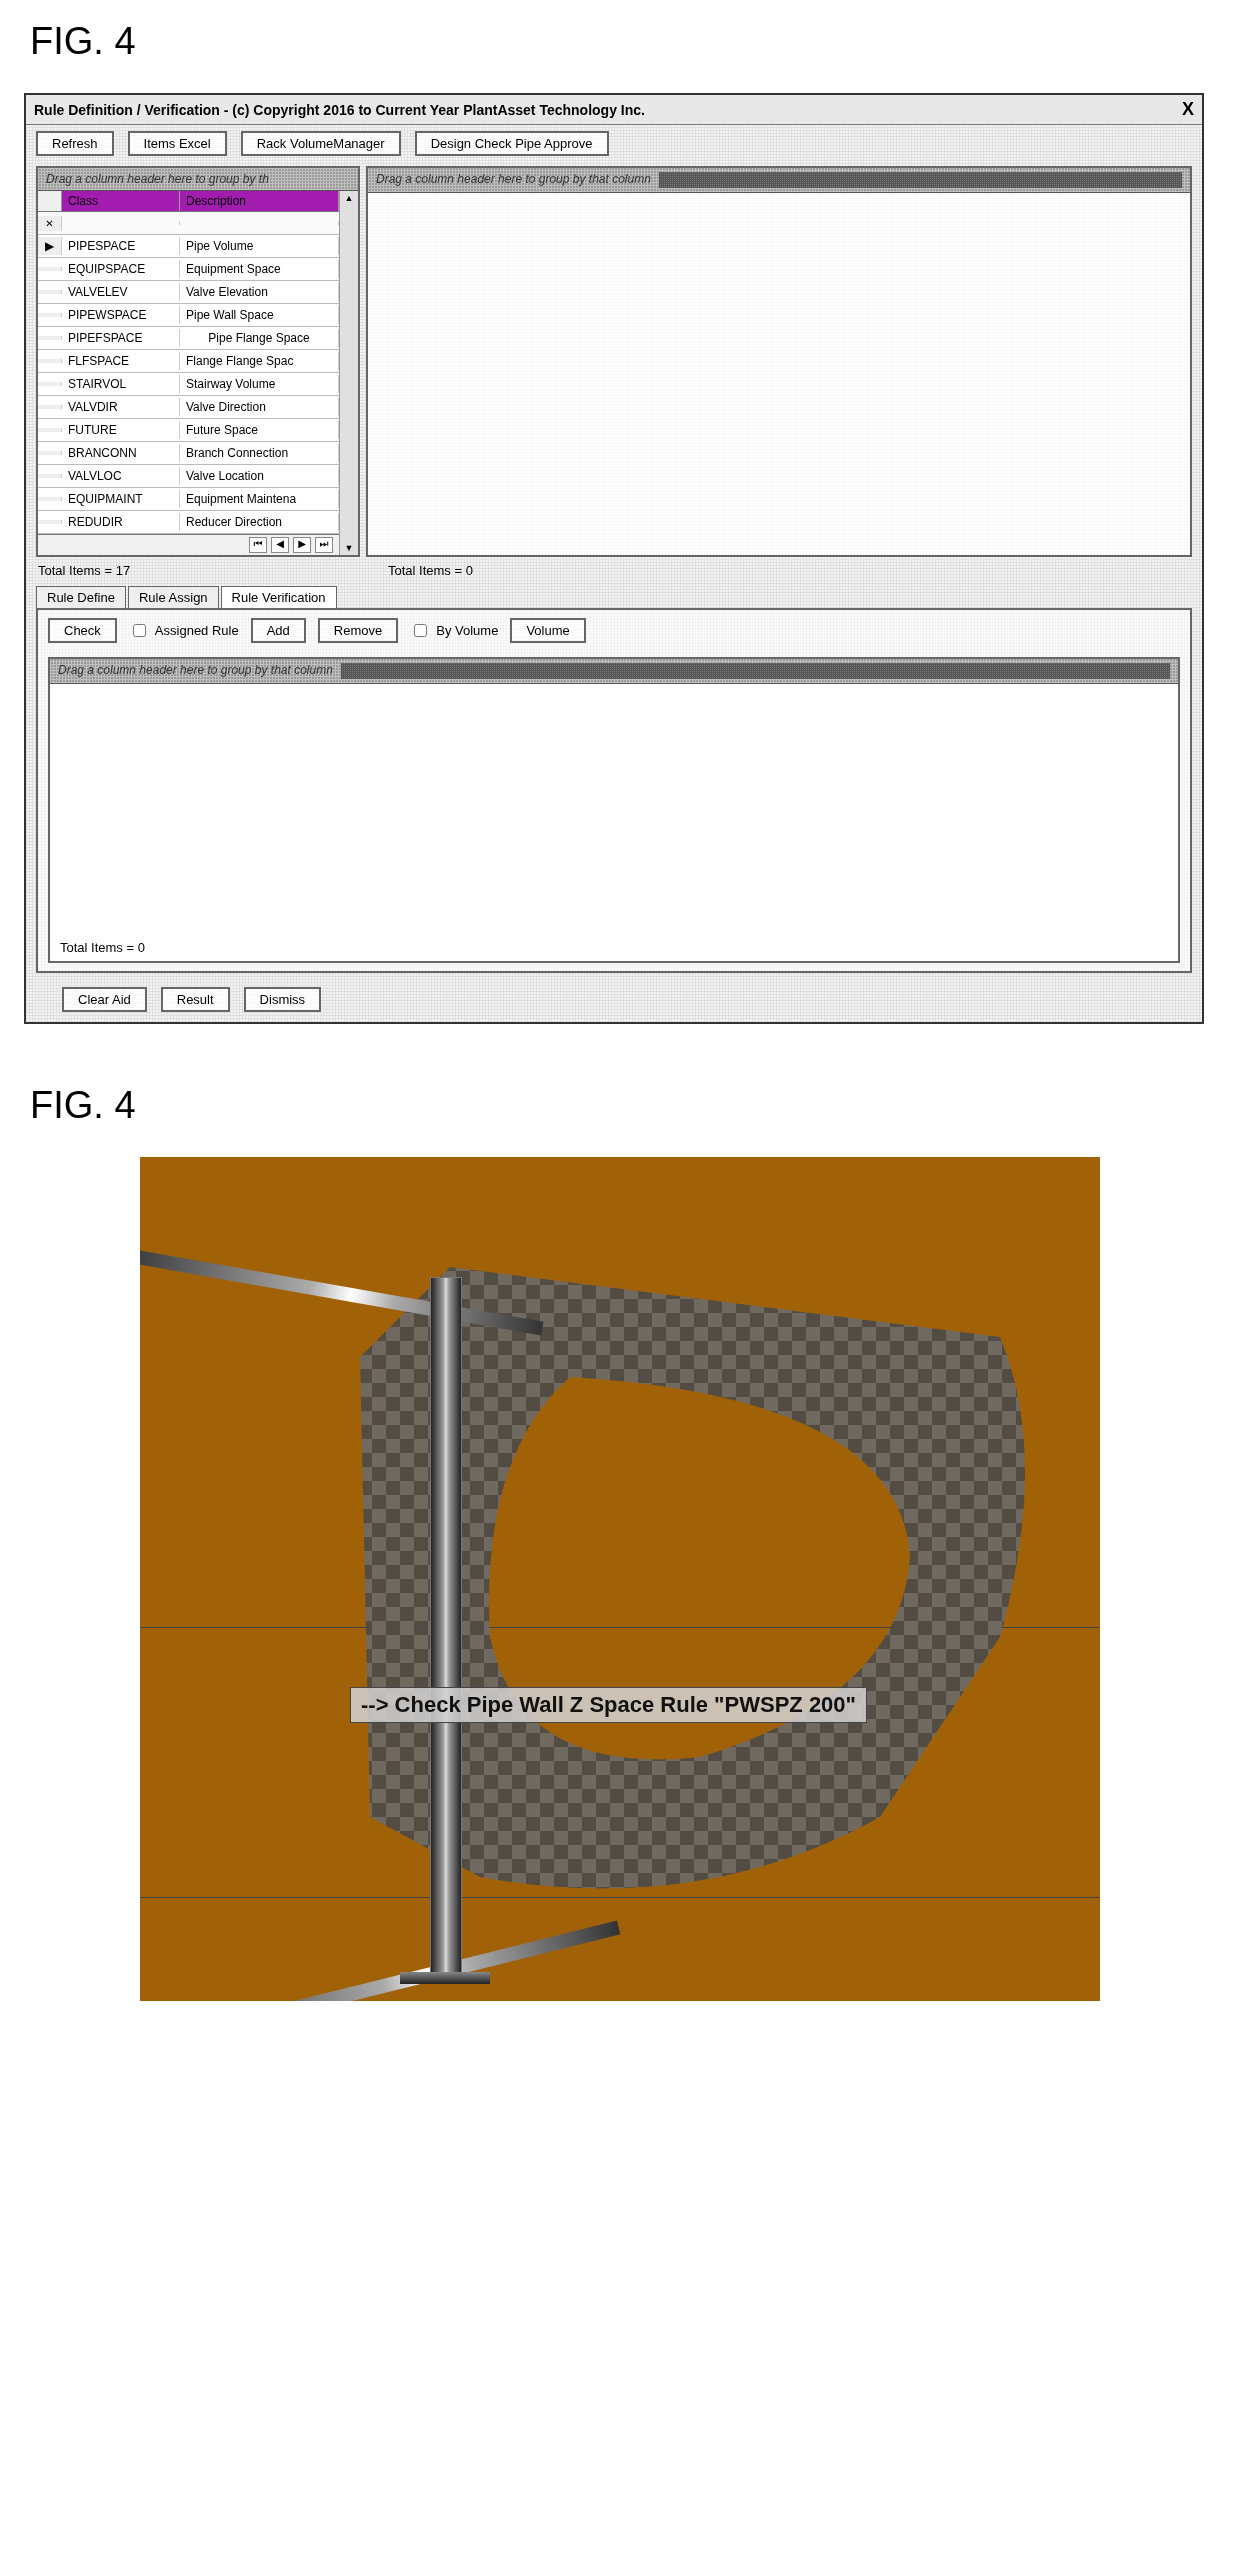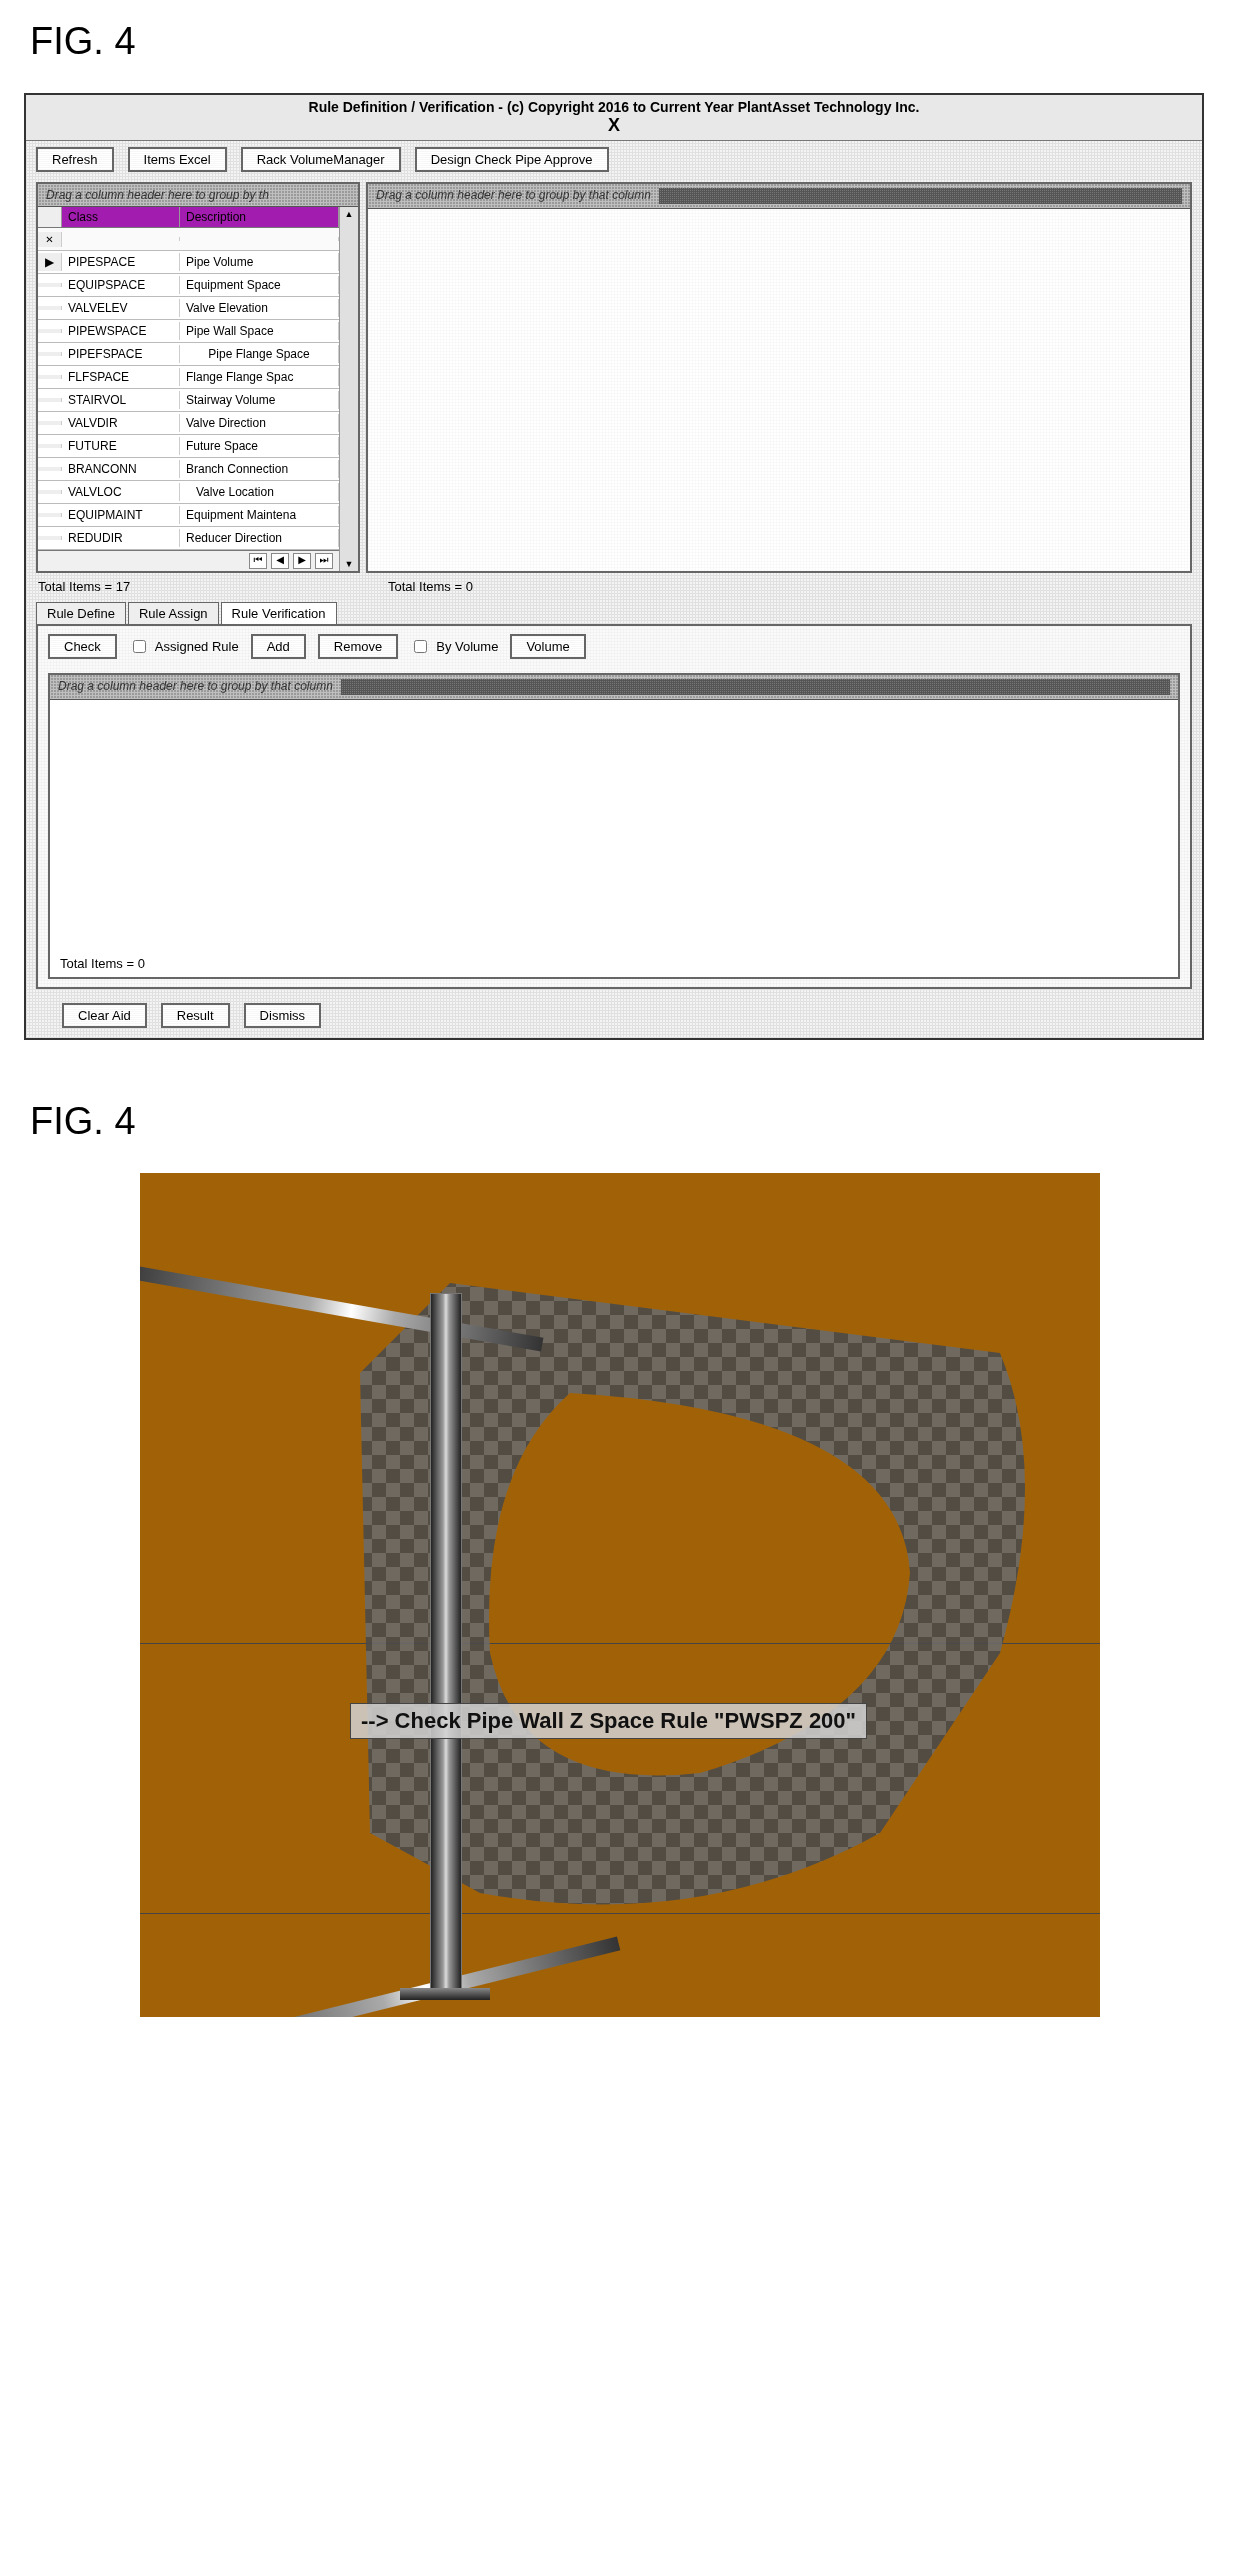--- a/index.html
+++ b/index.html
@@ -30,21 +30,20 @@
   }
   .titlebar {
     background: #e8e8e8;
     border-bottom: 1px solid #777;
     padding: 4px 8px;
     font-weight: bold;
     font-size: 14px;
     display: flex;
     justify-content: space-between;
     align-items: center;
-    flex-direction: column;
   }
   .close-x {
     font-weight: bold;
     font-size: 18px;
     cursor: pointer;
   }
   .toolbar {
     padding: 6px 10px;
     display: flex;
     gap: 14px;
@@ -366,21 +365,21 @@
                 <div class="cell" style="flex: 1 1 0%;">Future Space</div>
               </div>
               <div class="grid-row">
                 <div class="cell rowhead"></div>
                 <div class="cell" style="width: 118px;">BRANCONN</div>
                 <div class="cell" style="flex: 1 1 0%;">Branch Connection</div>
               </div>
               <div class="grid-row">
                 <div class="cell rowhead"></div>
                 <div class="cell" style="width: 118px;">VALVLOC</div>
-                <div class="cell" style="flex: 1 1 0%; margin-left: 10px;">Valve Location</div>
+                <div class="cell" style="flex: 1 1 0%;">Valve Location</div>
               </div>
               <div class="grid-row">
                 <div class="cell rowhead"></div>
                 <div class="cell" style="width: 118px;">EQUIPMAINT</div>
                 <div class="cell" style="flex: 1 1 0%;">Equipment Maintena</div>
               </div>
               <div class="grid-row">
                 <div class="cell rowhead"></div>
                 <div class="cell" style="width: 118px;">REDUDIR</div>
                 <div class="cell" style="flex: 1 1 0%;">Reducer Direction</div>

